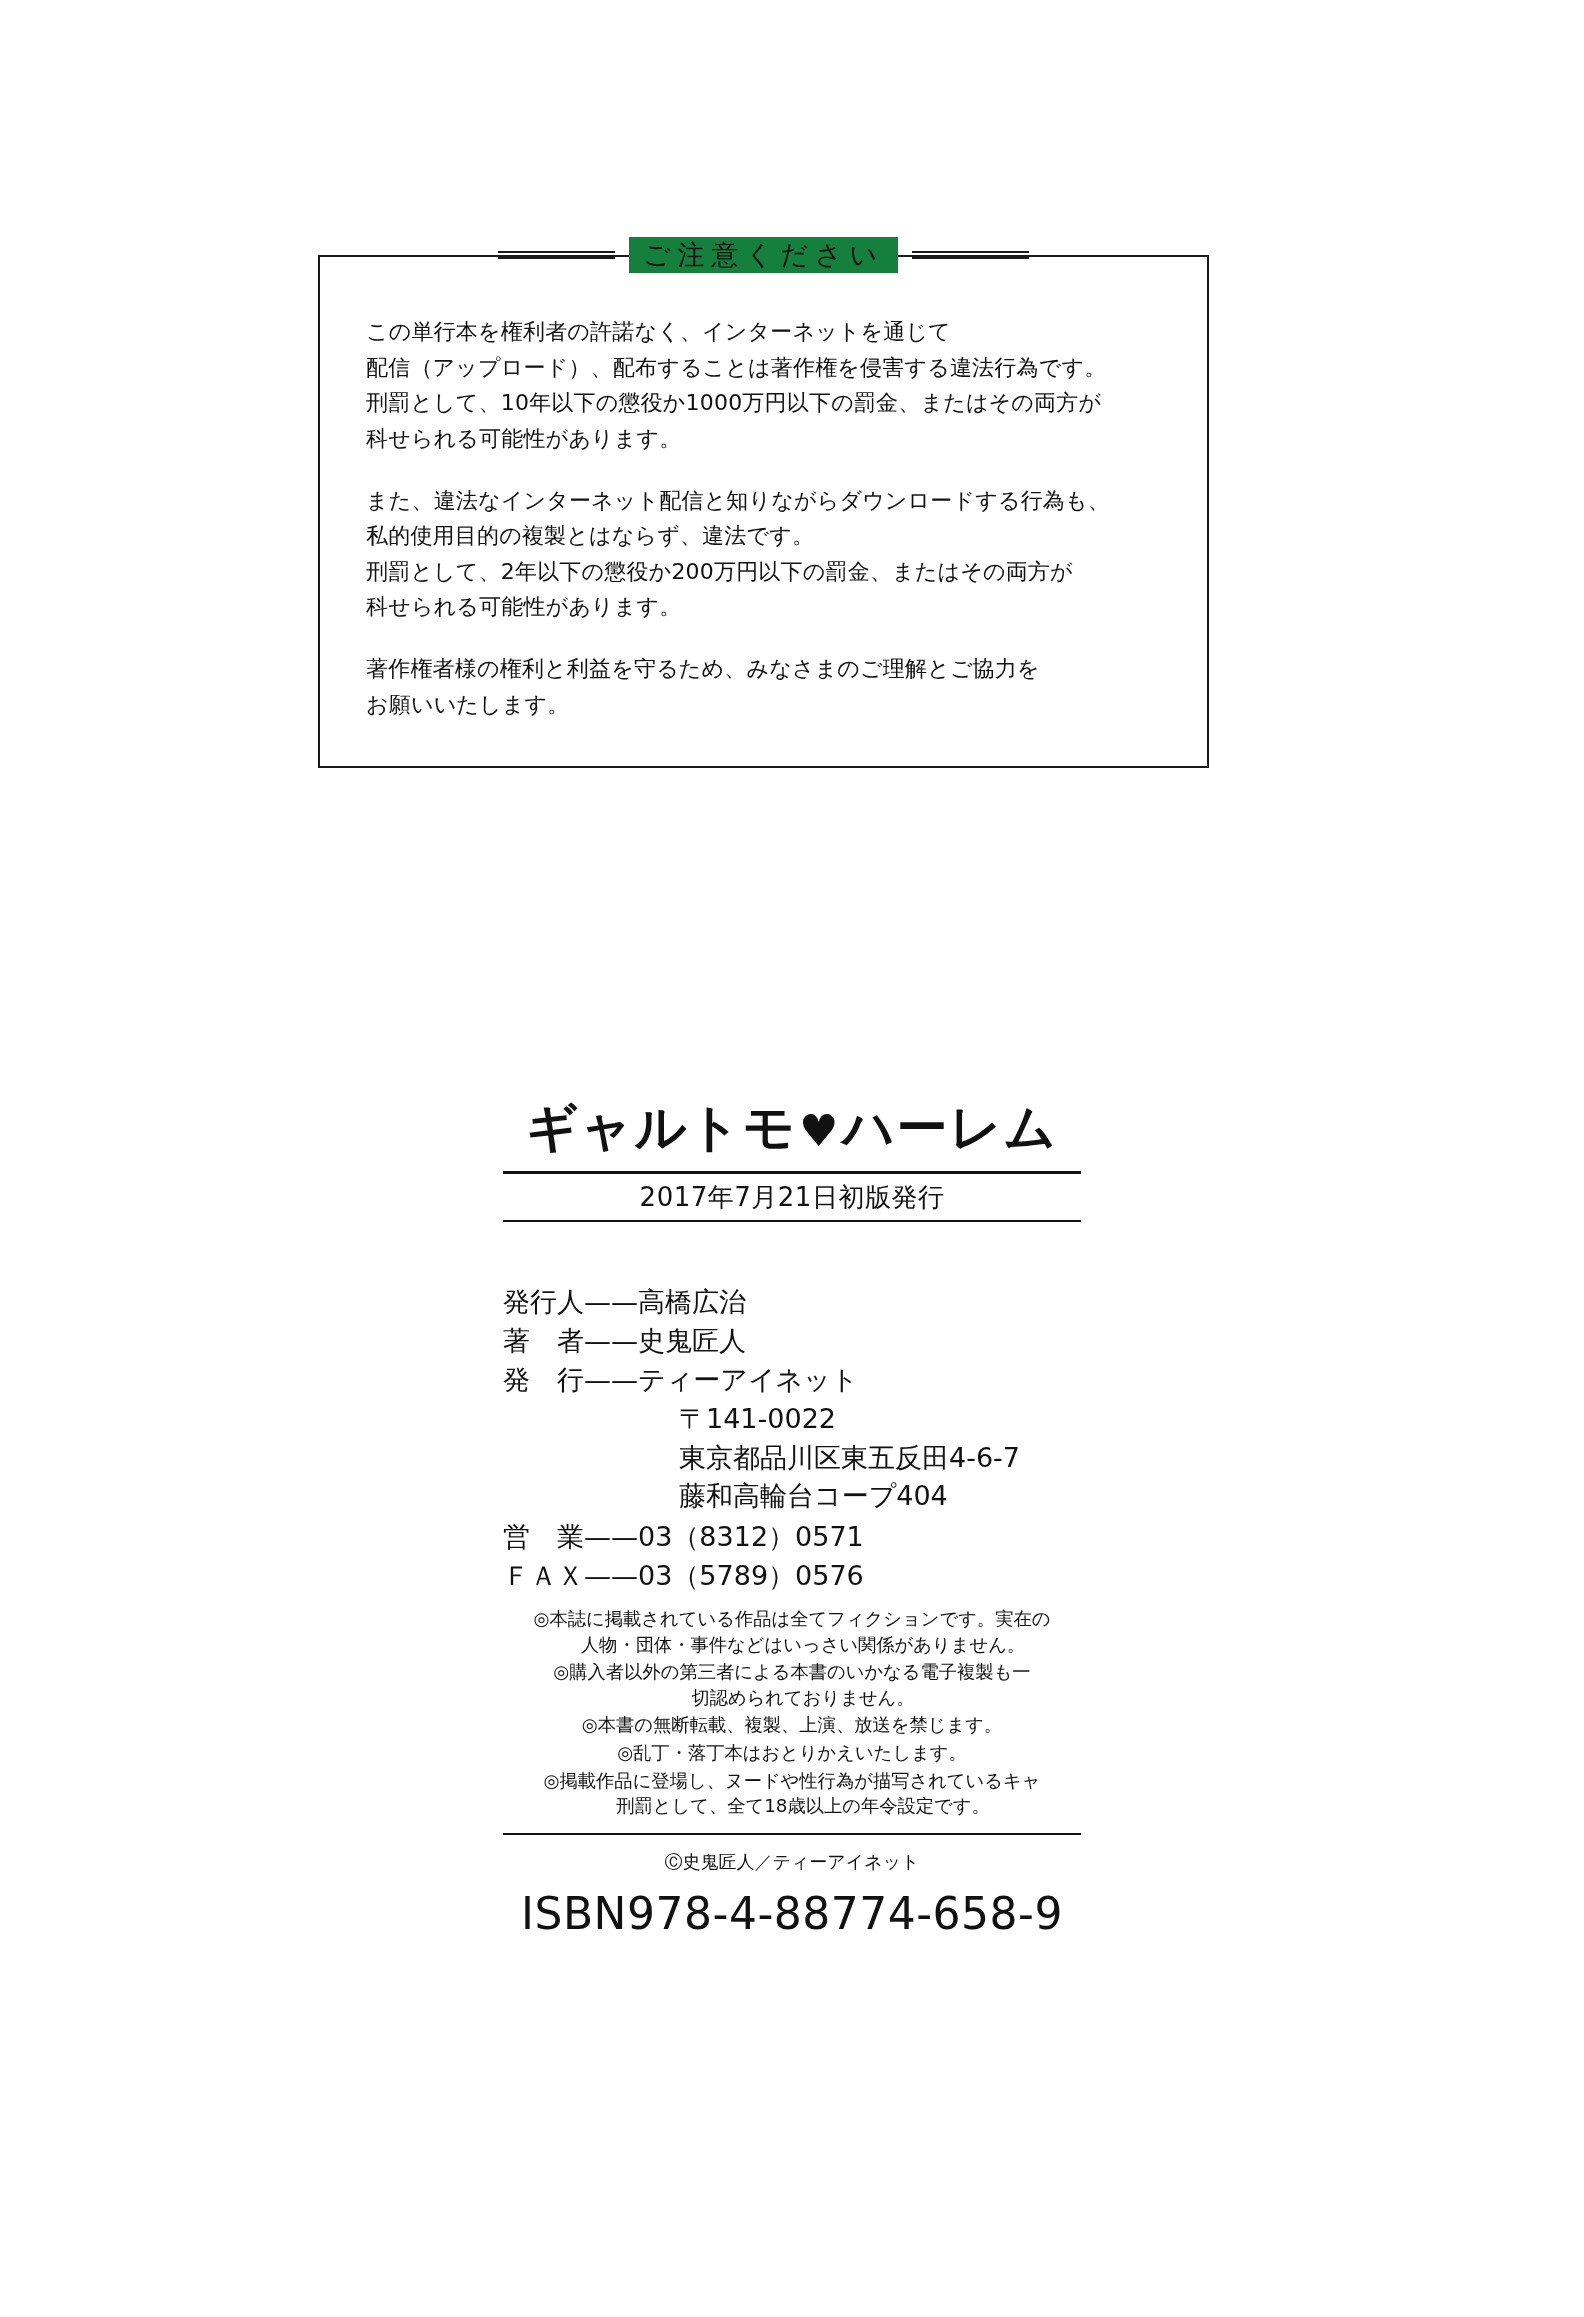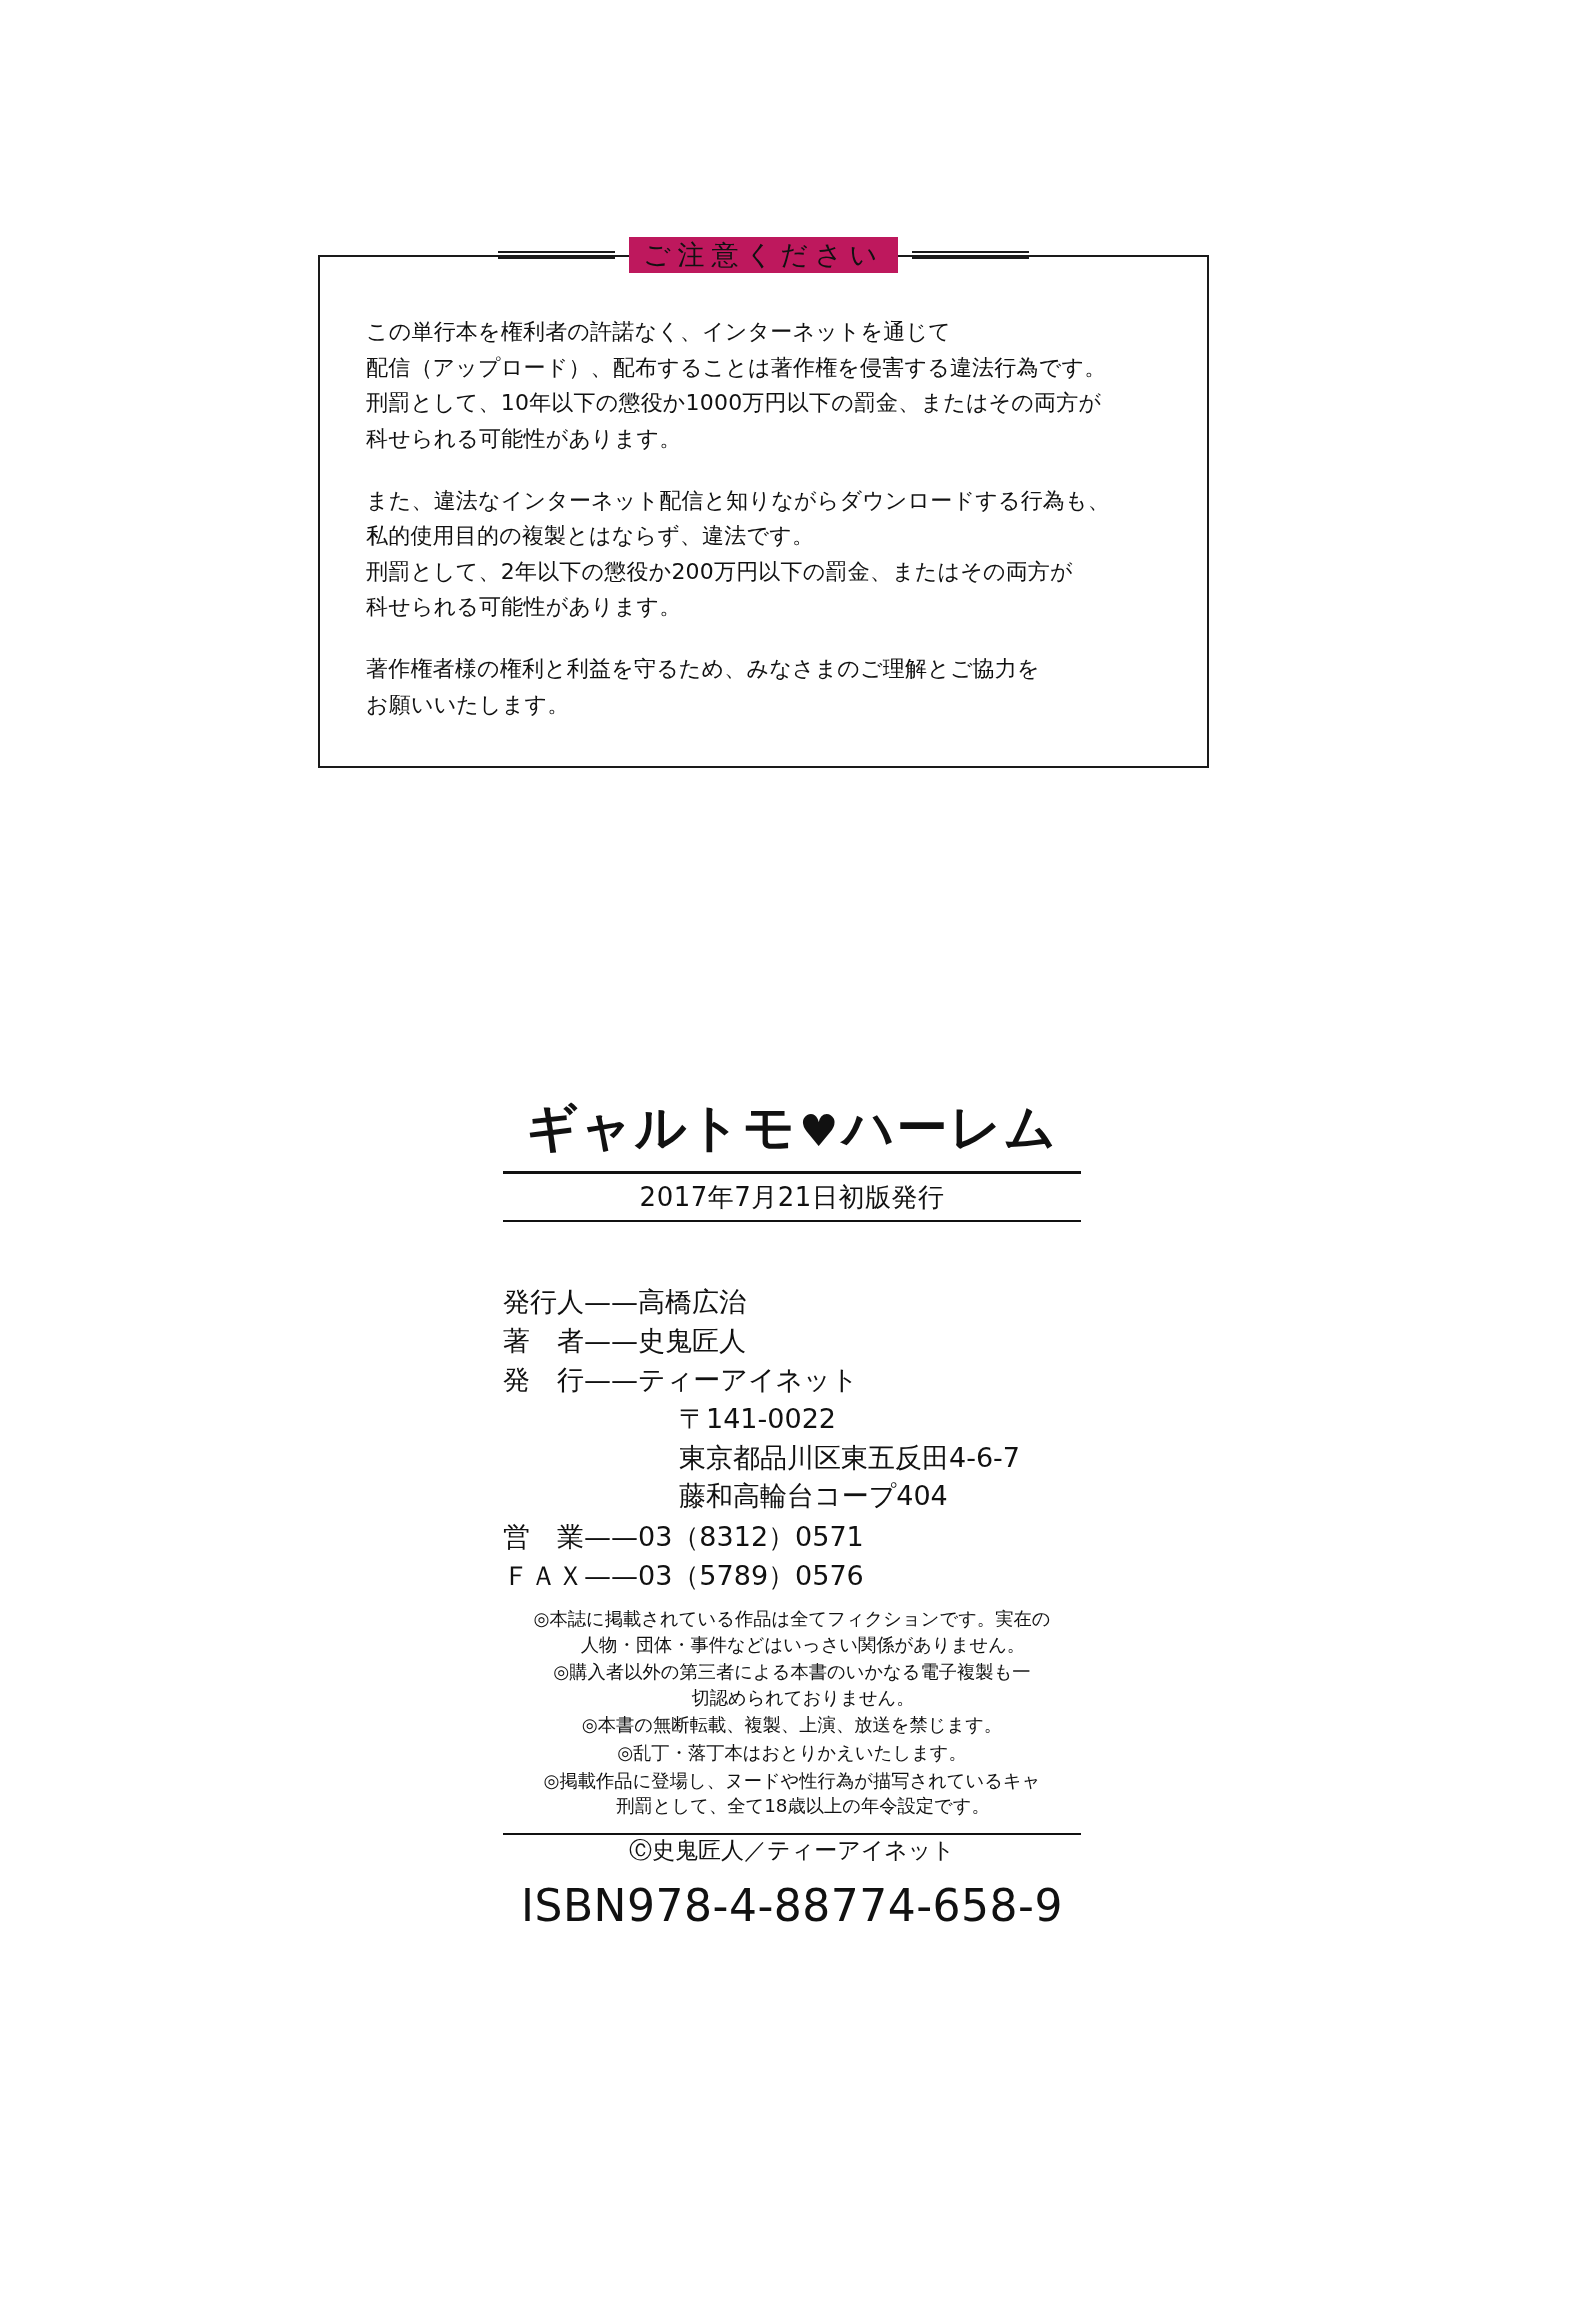--- a/index.html
+++ b/index.html
@@ -43,21 +43,21 @@
     height: 0;
     border-top: 2px solid #1a1a1a;
     width: 117px;
   }
   .notice-heading .rule.double {
     border-top: 2px solid #1a1a1a;
     border-bottom: 2px solid #1a1a1a;
     height: 4px;
   }
   .notice-title {
-    background: #be185d;
+    background: #15803d;
     padding: 0 14px;
     font-size: 27px;
     letter-spacing: 7px;
     font-family: "DejaVu Sans", "Liberation Sans", sans-serif;
     white-space: nowrap;
   }
   .notice-para {
     font-size: 22px;
     line-height: 1.62;
     margin: 0 0 26px 0;
@@ -147,22 +147,22 @@
     display: block;
     padding-left: 22px;
   }
 
   .bottom-rule {
     width: 578px;
     margin: 14px auto 0 auto;
     border-top: 2px solid #111;
   }
   .copyright {
-    font-size: 23px;
-    margin-top: 0;
+    font-size: 18px;
+    margin-top: 15px;
     font-family: Liberation Sans, sans-serif;
   }
   .isbn {
     font-size: 44px;
     margin-top: 14px;
     letter-spacing: 0.5px;
     font-family: "DejaVu Sans", "Liberation Sans", sans-serif;
   }
 </style>
 </head>

